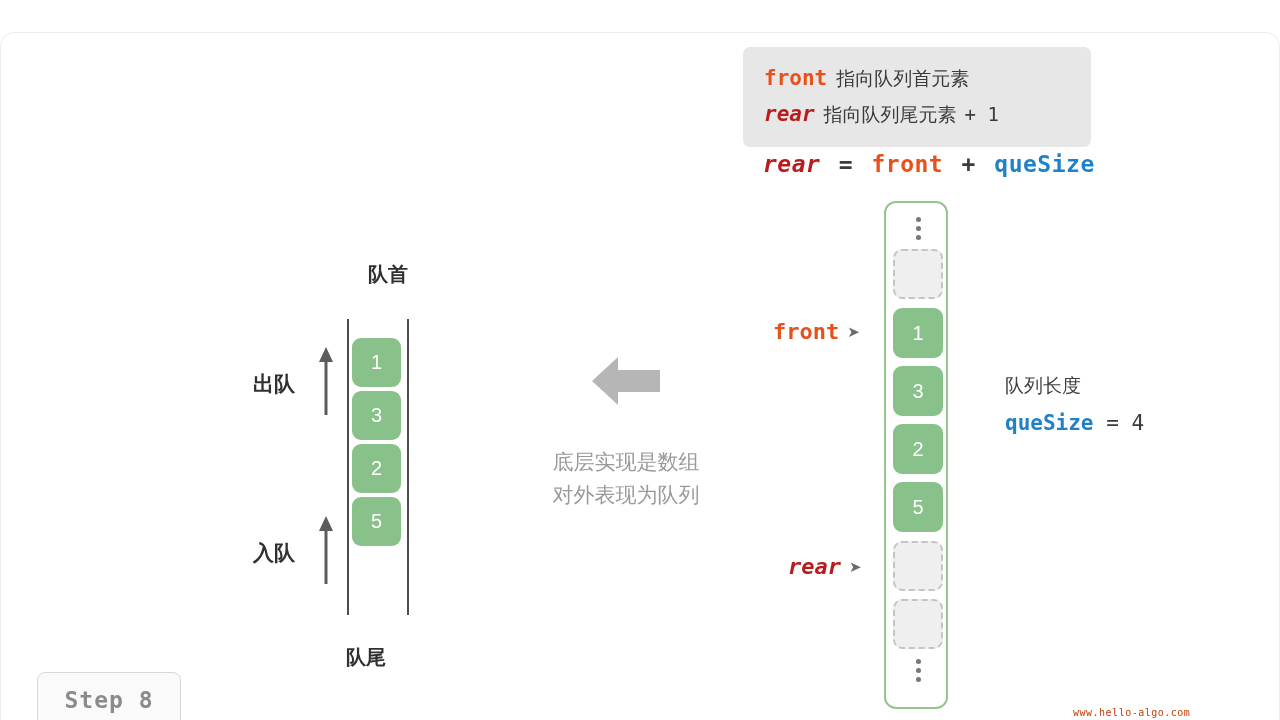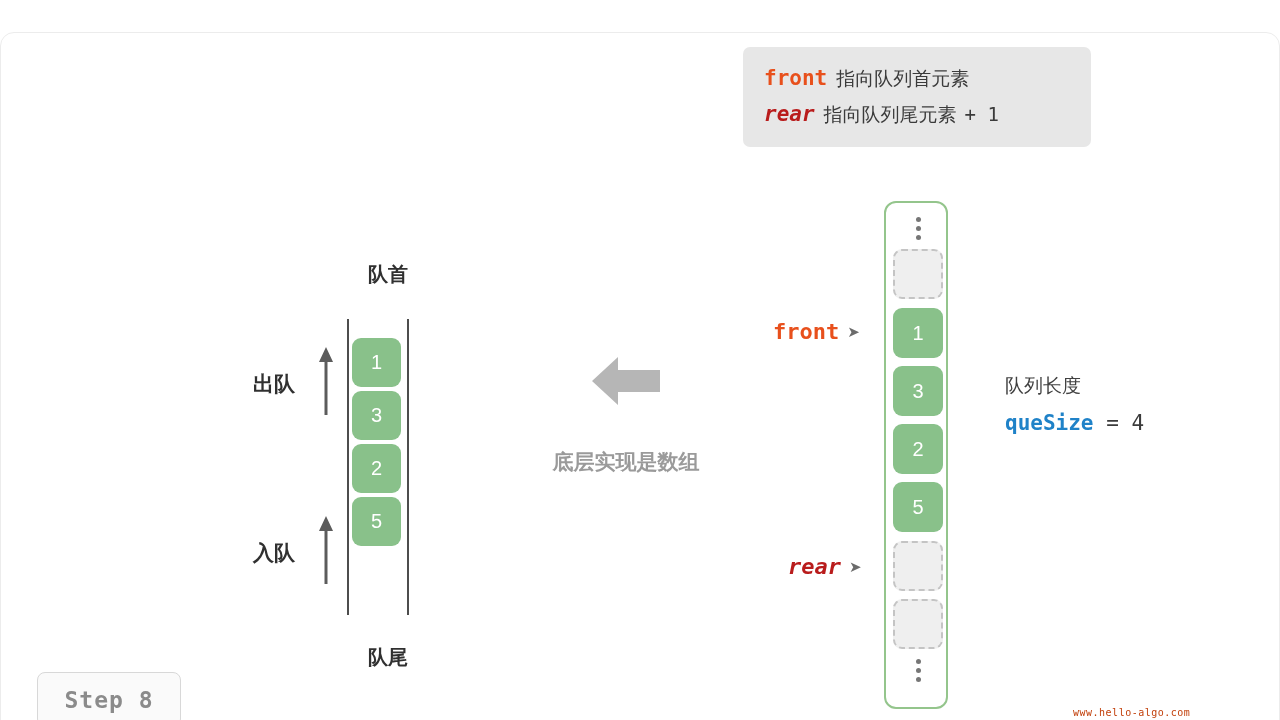--- a/index.html
+++ b/index.html
@@ -185,21 +185,21 @@
     text-align: right;
     font-size: 20px;
     font-weight: bold;
     color: #303030;
   }
   #q-tail-label {
     position: absolute;
     left: 345px;
     top: 611px;
     width: 62px;
-    text-align: right;
+    text-align: left;
     font-size: 20px;
     font-weight: bold;
     color: #303030;
   }
   .q-rail {
     position: absolute;
     top: 286px;
     width: 2px;
     height: 296px;
     background: #4d4d4d;
@@ -247,21 +247,21 @@
     height: 52px;
   }
   #mid-caption {
     position: absolute;
     left: 500px;
     top: 412px;
     width: 250px;
     text-align: center;
     color: #9a9a9a;
     font-size: 21px;
-    font-weight: bold;
+    font-weight: normal;
     line-height: 33px;
   }
 
   
   #step-badge {
     position: absolute;
     left: 36px;
     top: 639px;
     width: 144px;
     height: 55px;
@@ -297,20 +297,27 @@
 
   <div id="legend-box">
     <div class="legend-line">
       <span class="kw c-front">front</span><span class="desc">指向队列首元素</span>
     </div>
     <div class="legend-line">
       <span class="kw c-rear">rear</span><span class="desc">指向队列尾元素</span><span class="plusone">+ 1</span>
     </div>
   </div>
 
+  <div id="formula">
+    <span class="c-rear">rear</span>
+    <span class="c-op">=</span>
+    <span class="c-front">front</span>
+    <span class="c-op">+</span>
+    <span class="c-size">queSize</span>
+  </div>
 
   <div id="array-outline">
     <div class="arr-dots" id="arr-dots-top">
       <div class="dot"></div>
       <div class="dot"></div>
       <div class="dot"></div>
     </div>
 
     <div class="arr-cell empty" style="top: 46px;">
         <span></span>
@@ -388,19 +395,20 @@
   <svg class="op-arrow" style="left: 314px; top: 481px;" viewBox="0 0 22 72">
     <line x1="11" y1="70" x2="11" y2="13" stroke="#5c5c5c" stroke-width="3"></line>
     <polygon points="11,2 4,17 18,17" fill="#5c5c5c"></polygon>
   </svg>
 
   <svg id="big-arrow" viewBox="0 0 68 52">
     <polygon points="0,26 26,2 26,15 68,15 68,37 26,37 26,50" fill="#b6b6b6"></polygon>
   </svg>
   <div id="mid-caption">
     <div>底层实现是数组</div>
+    <div>对外表现为队列</div>
   </div>
 
   <div id="step-badge">Step 8</div>
 
   <div id="watermark">www.hello-algo.com</div>
 
 </div>
 
 </body></html>

